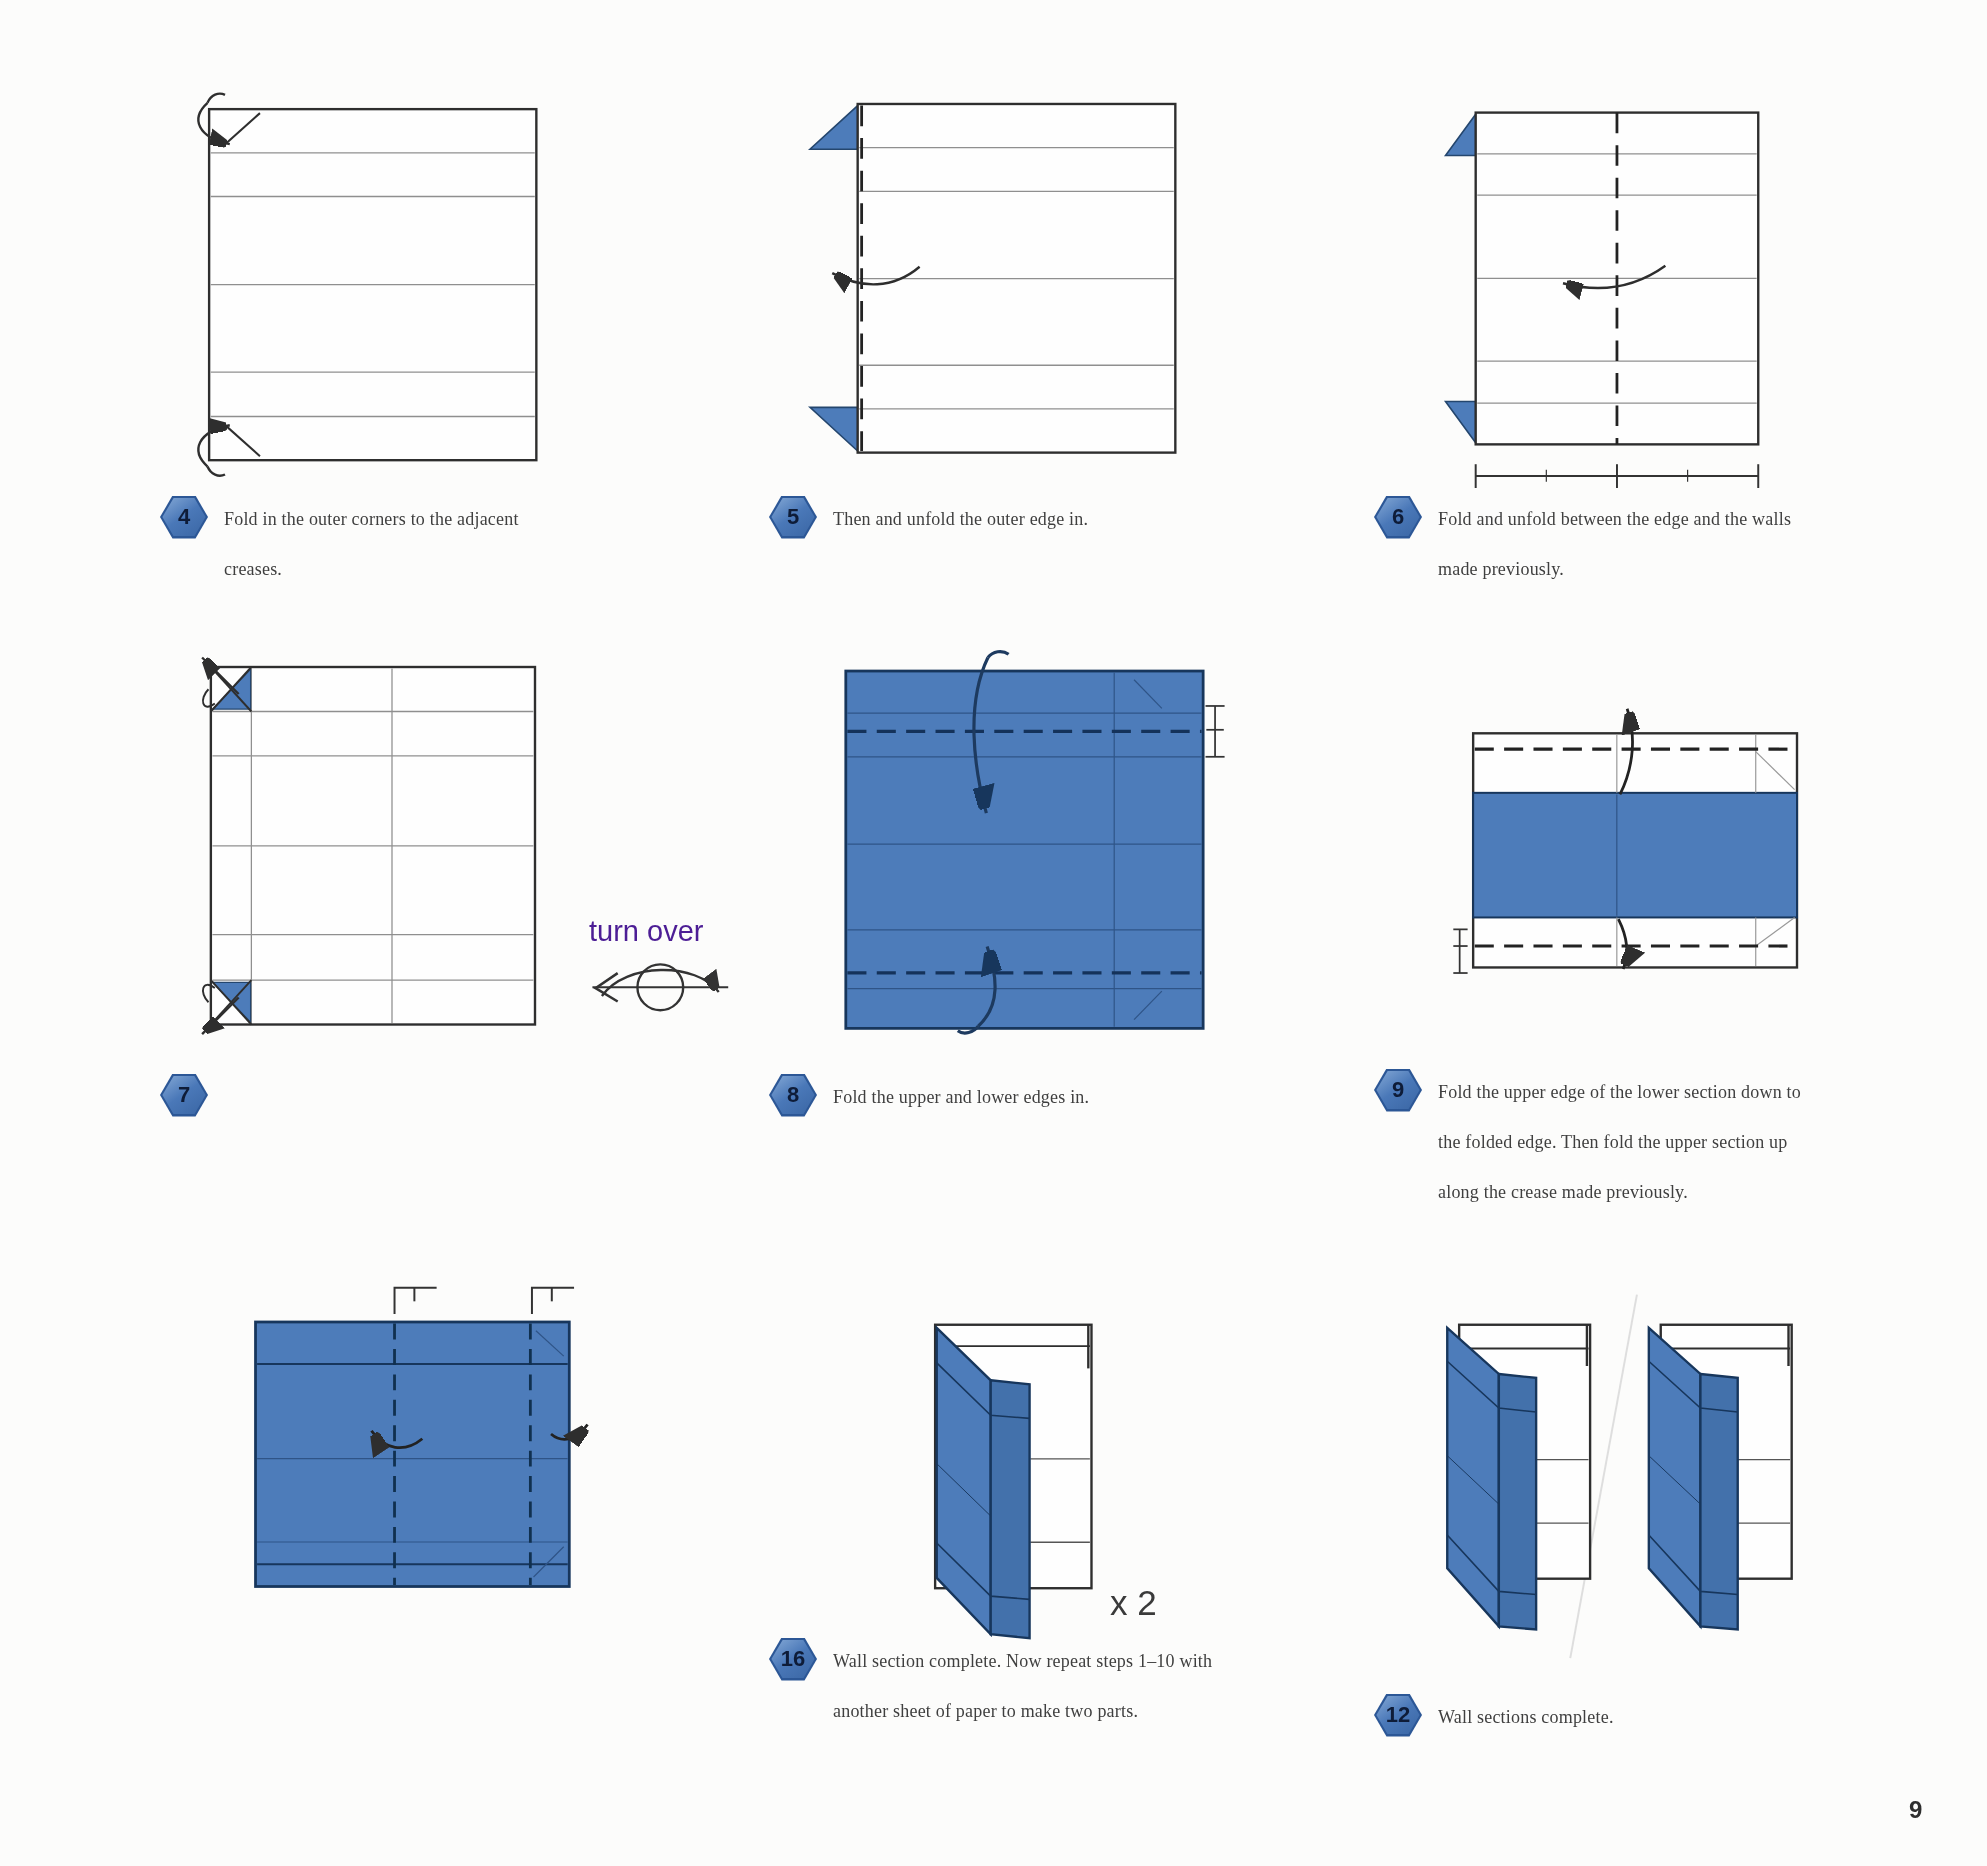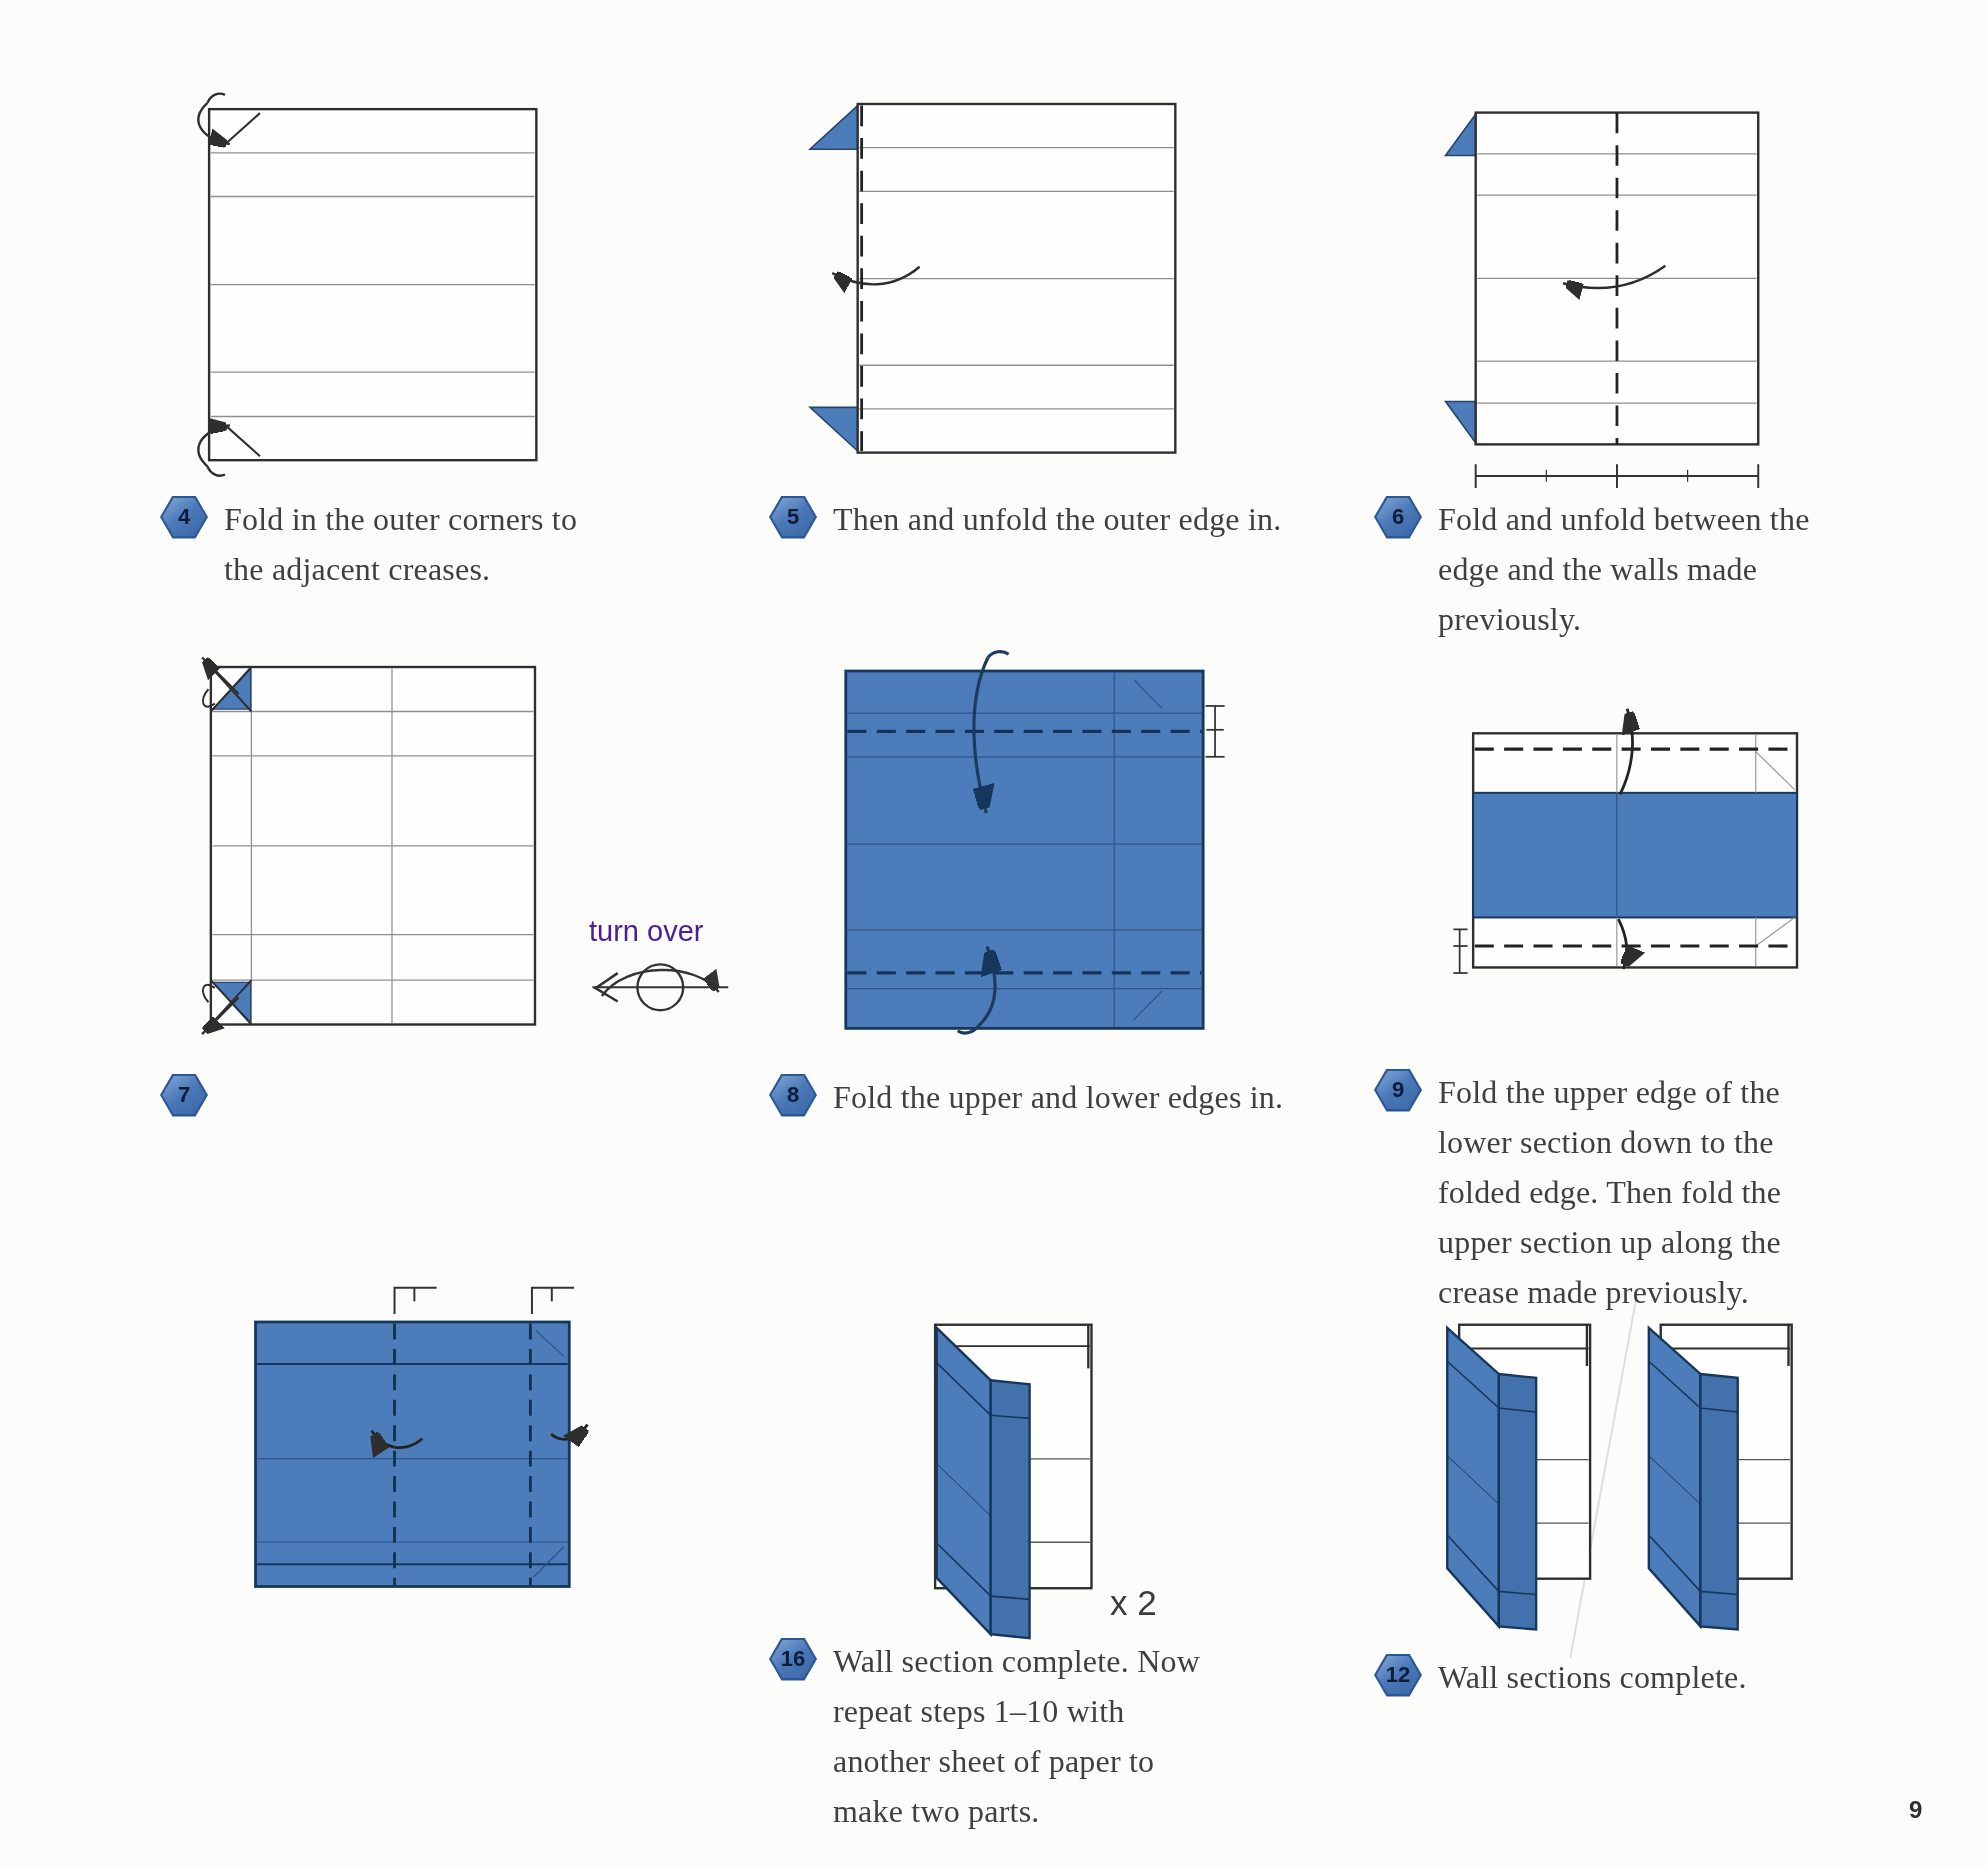--- a/index.html
+++ b/index.html
@@ -8,21 +8,21 @@
   .diagram{position:absolute;pointer-events:none;}
   .cap{position:absolute;}
   .badge{position:absolute;left:0;top:1.6px;width:48px;height:43px;
          clip-path:polygon(0% 50%,26% 0%,74% 0%,100% 50%,74% 100%,26% 100%);
          background:#2c5796;}
   .badge span{position:absolute;inset:2.4px;
          clip-path:polygon(0% 50%,26% 0%,74% 0%,100% 50%,74% 100%,26% 100%);
          background:linear-gradient(145deg,#85a9d6 0%,#4a78b8 48%,#3a66a4 100%);
          display:flex;align-items:center;justify-content:center;
          font-family:"Liberation Sans",sans-serif;font-weight:bold;font-size:22px;color:#0e1c38;}
-  .step-text{margin-left:64px;font-size:32px;line-height:50px;color:#3f3f3f;letter-spacing:0.2px;}
+  .step-text{margin-left:64px;font-size:18px;line-height:50px;color:#3f3f3f;letter-spacing:0.2px;}
   .annot{position:absolute;font-family:"Liberation Sans",sans-serif;color:#4c1d95;}
   #turnover-label{font-size:29px;}
   #x2-label{font-size:35px;color:#3a3a3a;text-align:center;}
   #page-num{position:absolute;left:1909px;top:1796px;font-family:"Liberation Sans",sans-serif;
             font-weight:bold;font-size:24px;color:#2e2e2e;}
   svg{display:block;}
 </style>
 </head>
 <body>
 
@@ -302,21 +302,21 @@
   </div>
 
 
   <div class="cap" style="left:769px;top:1636px;width:445px">
     <div class="badge">
         <span>16</span>
       </div>
     <div class="step-text">Wall section complete. Now repeat steps 1–10 with another sheet of paper to make two parts.</div>
   </div>
 
-  <div class="cap" style="left:1374px;top:1652px;width:492px">
+  <div class="cap" style="left:1374px;top:1692px;width:492px">
     <div class="badge">
         <span>12</span>
       </div>
     <div class="step-text">Wall sections complete.</div>
   </div>
 
   <div id="page-num">9</div>
 
 </div>
 

